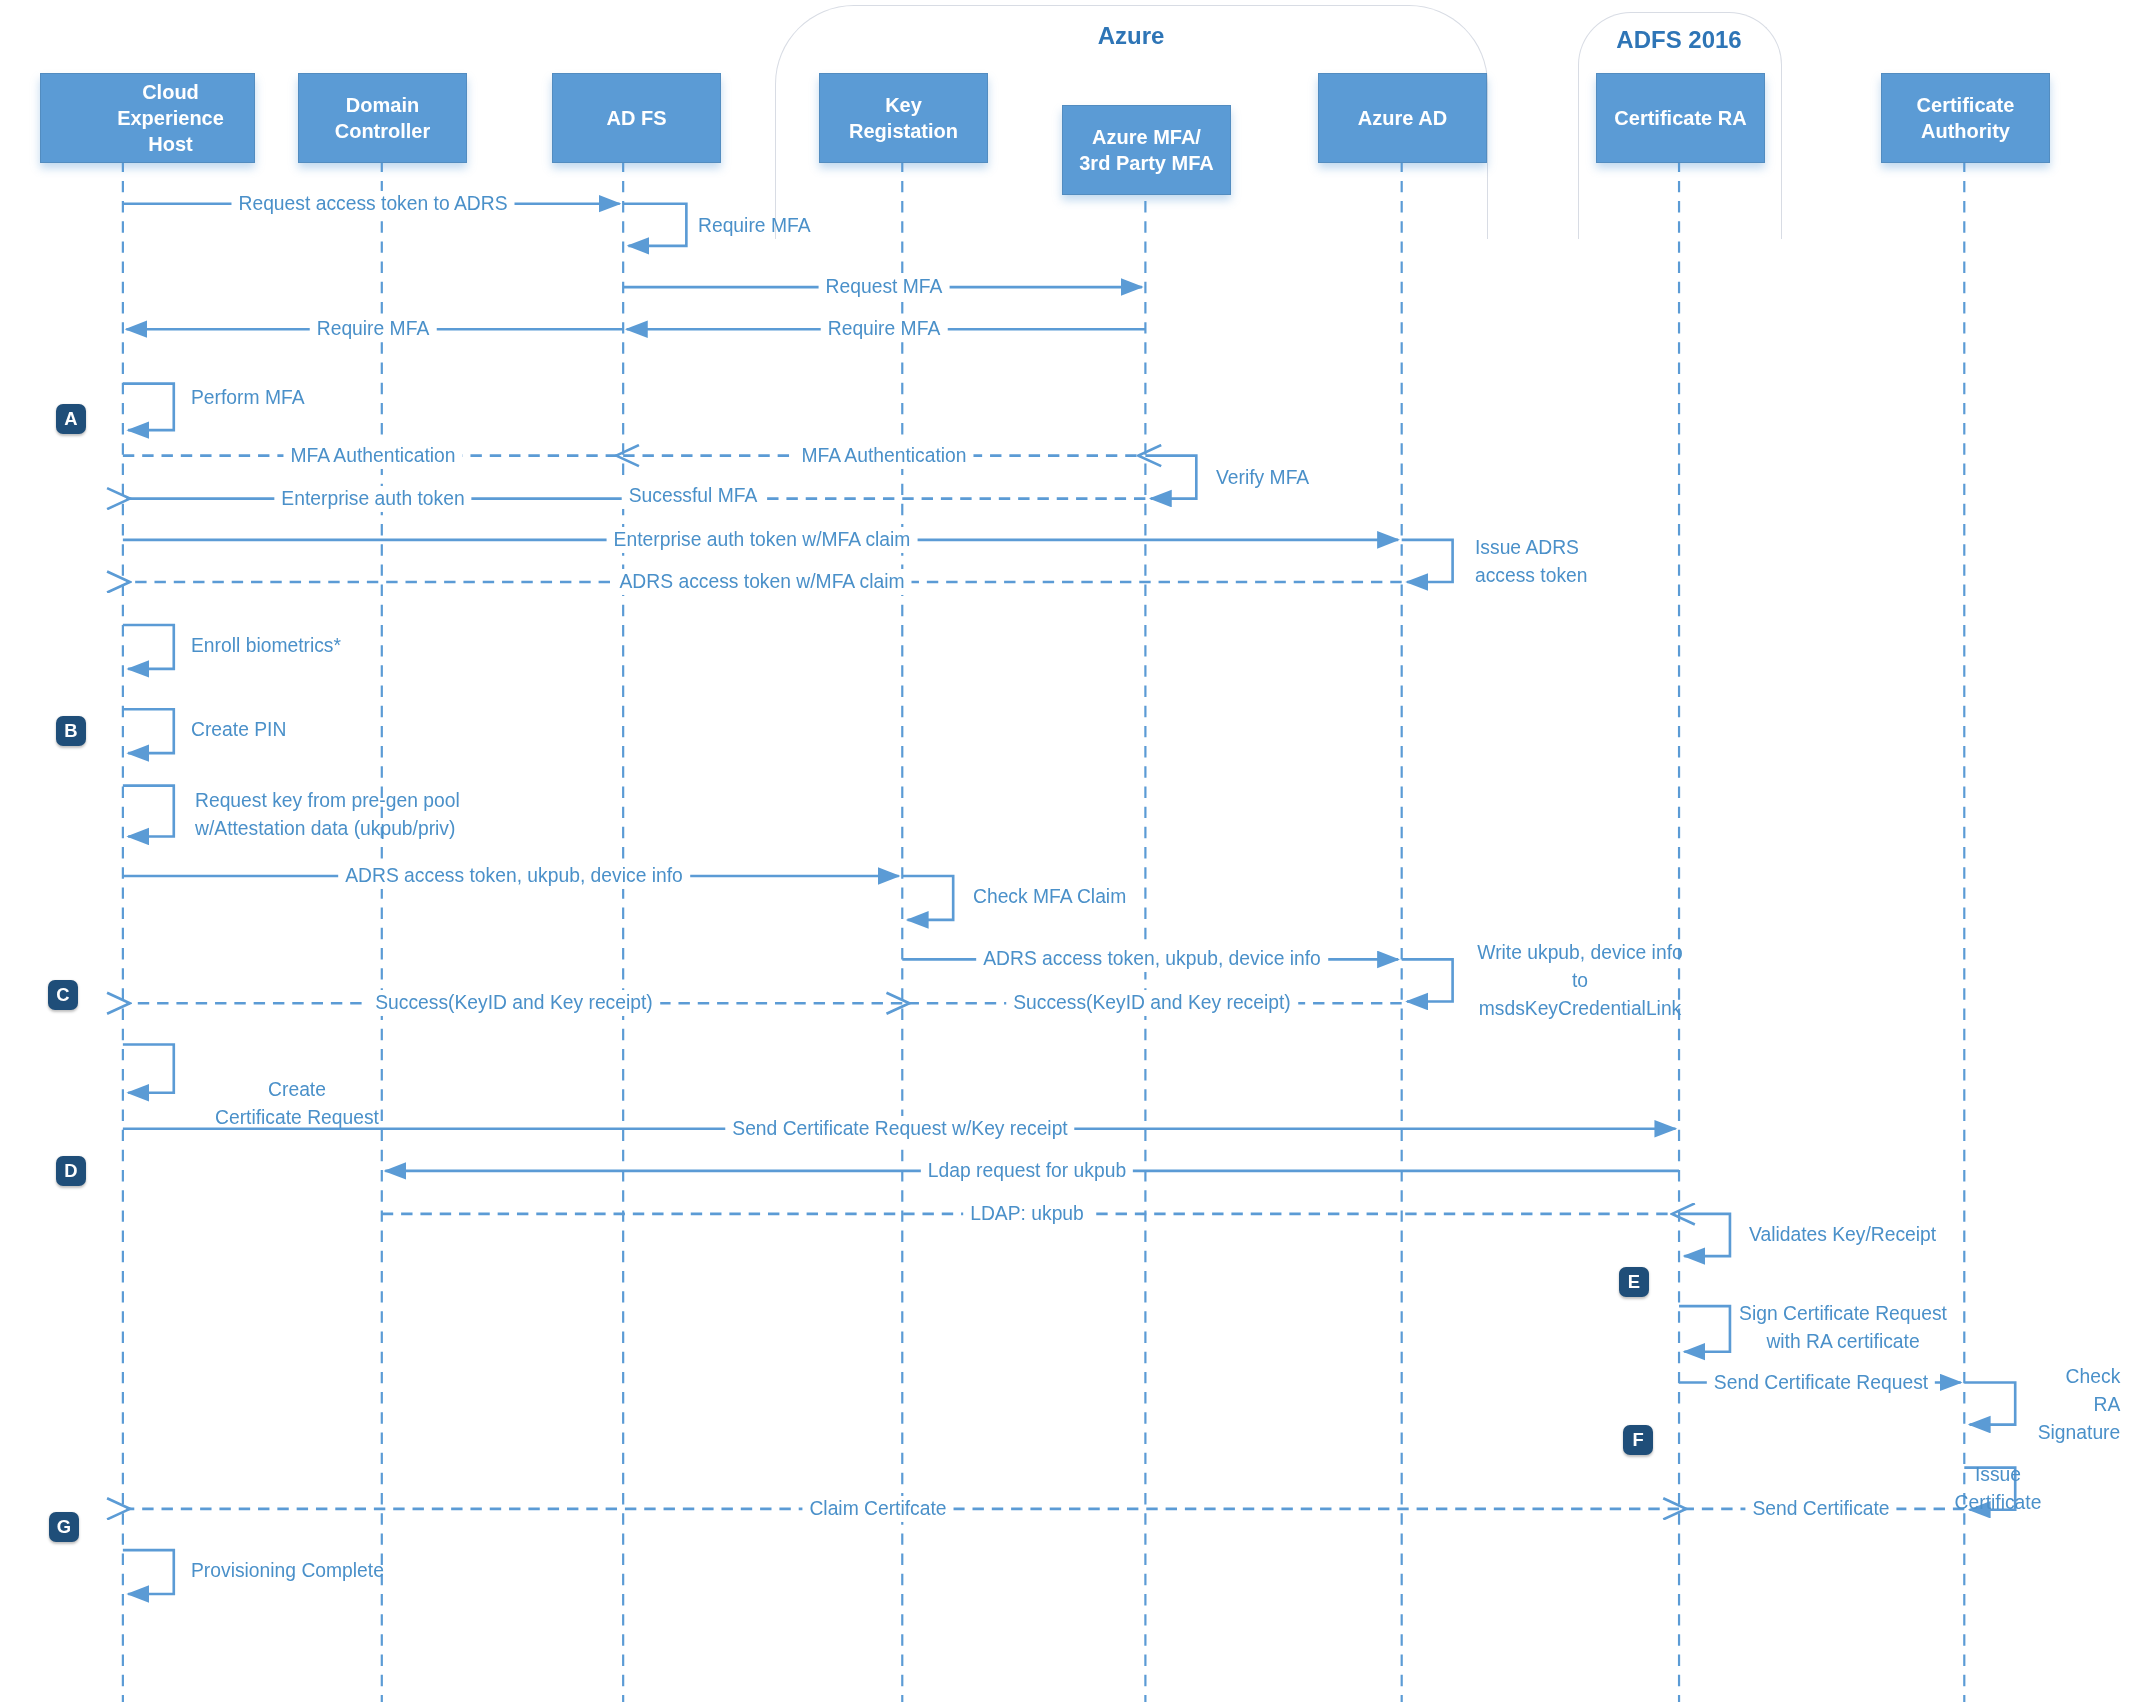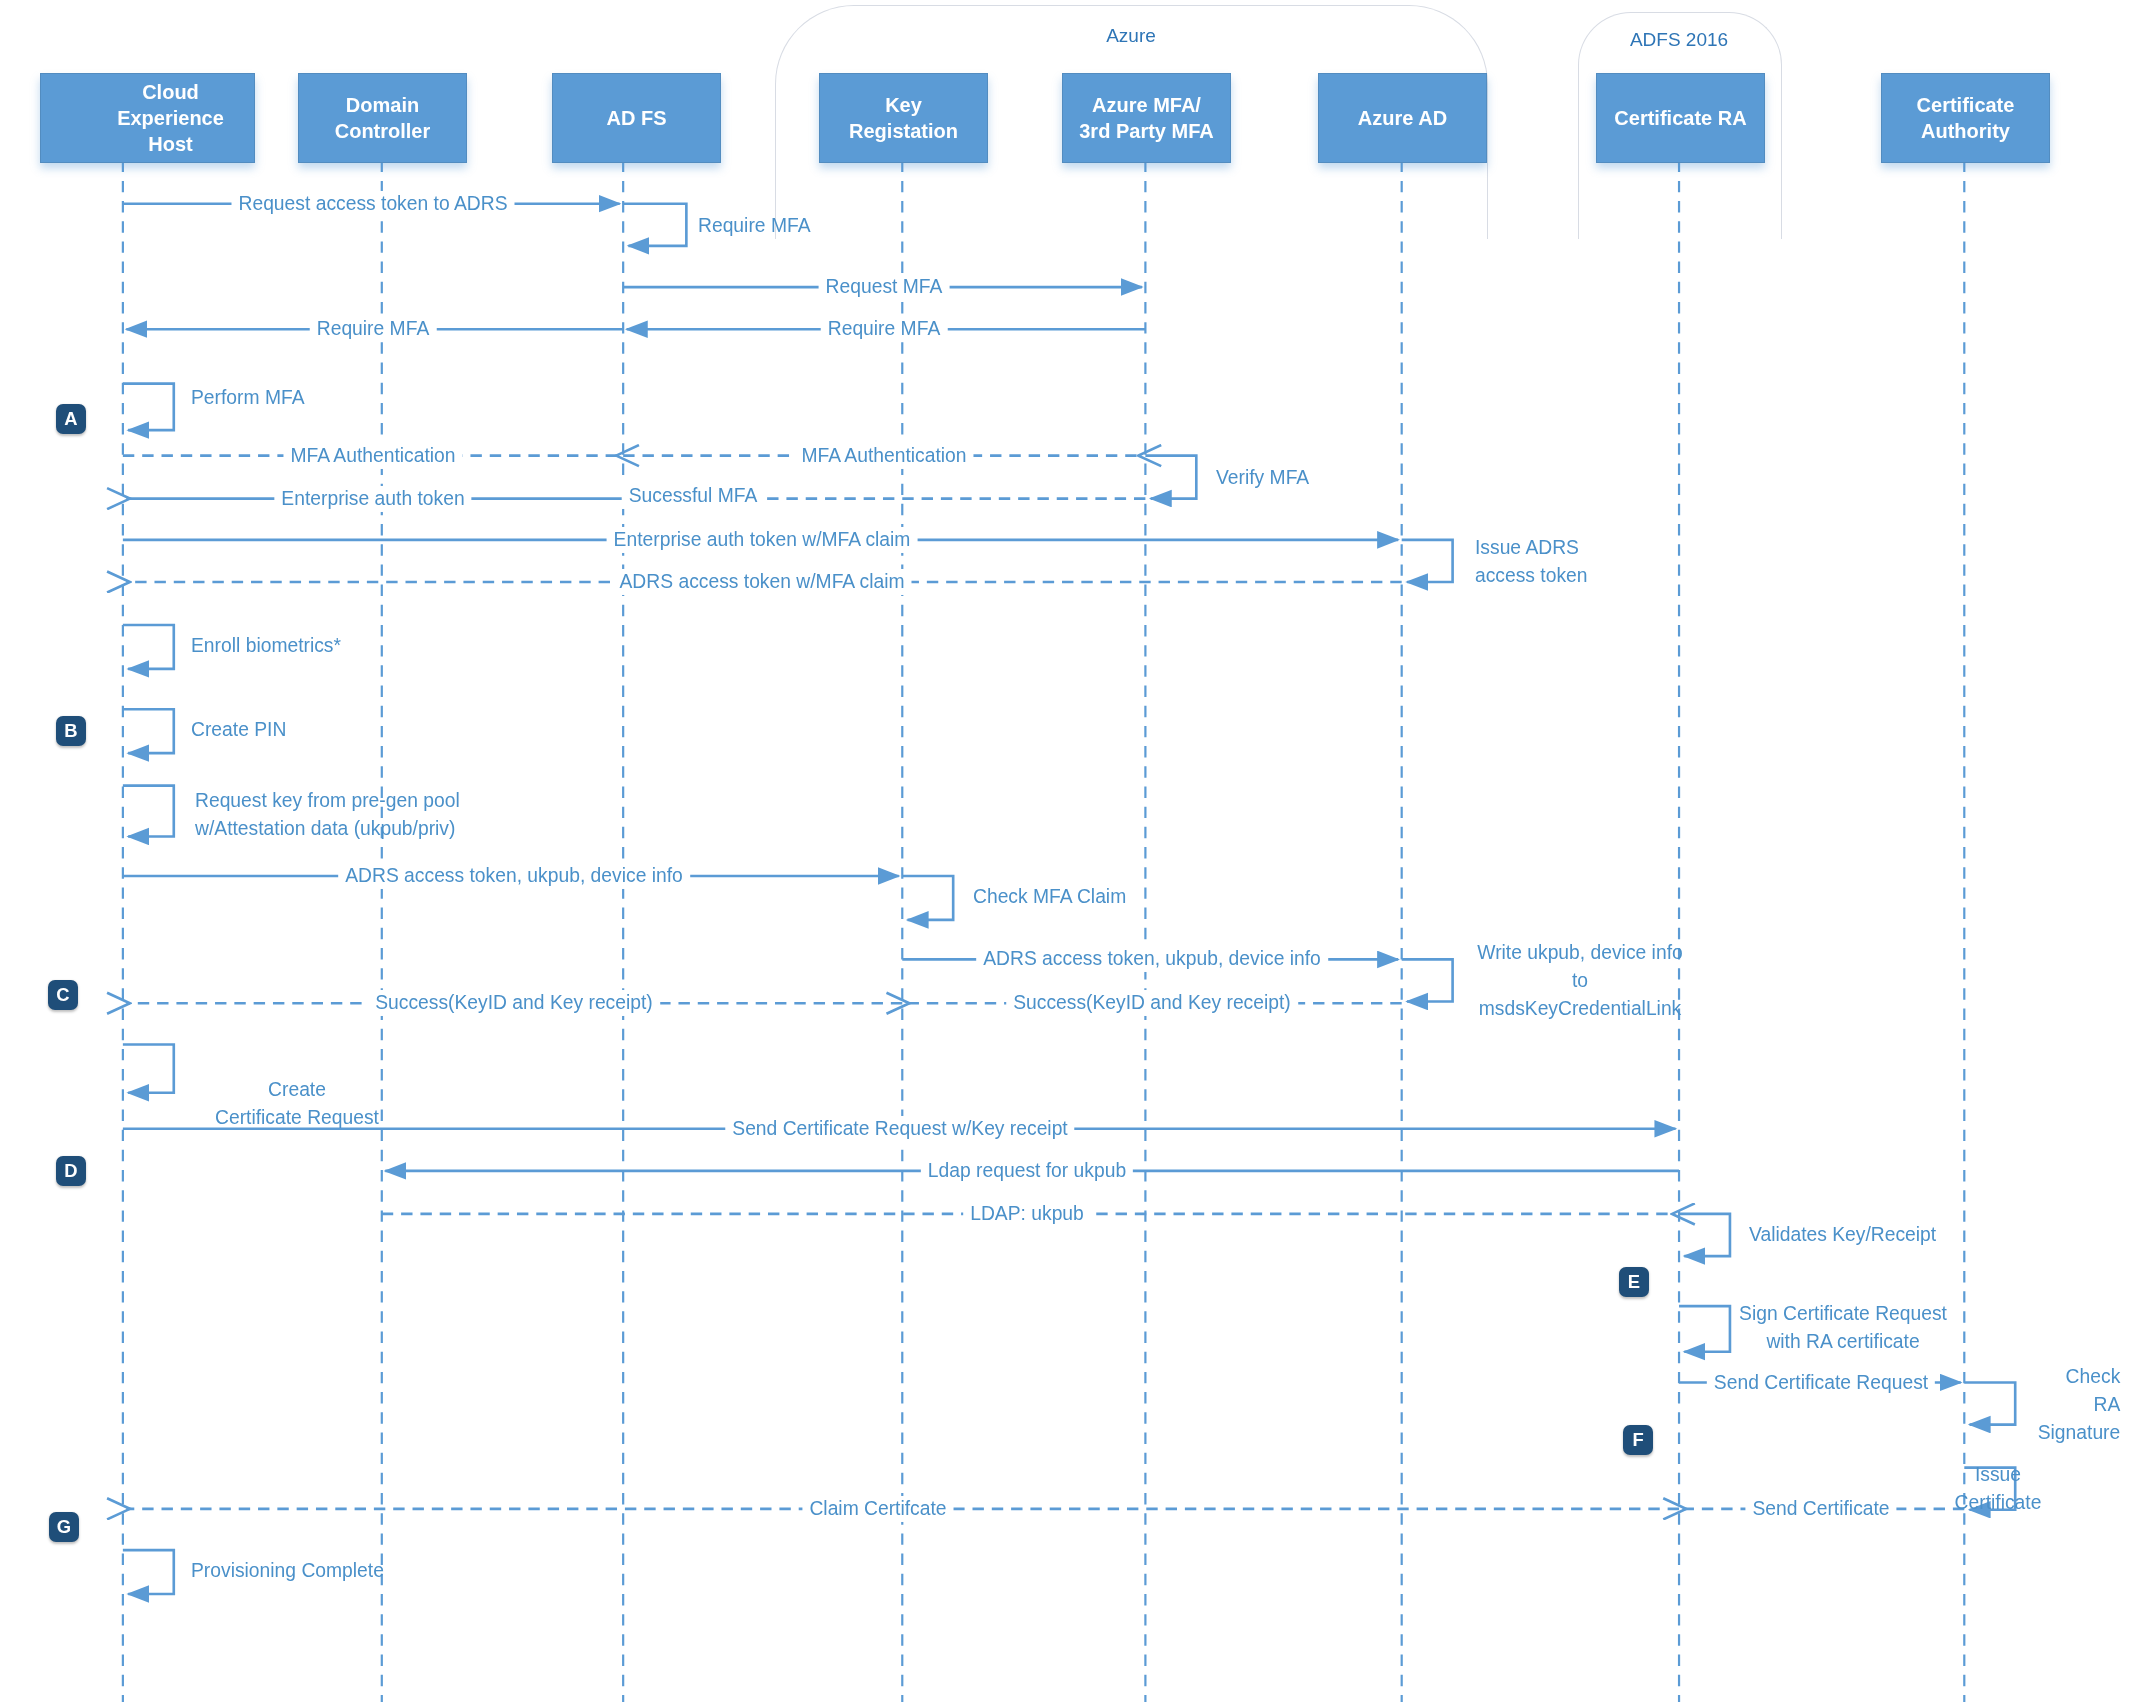--- a/index.html
+++ b/index.html
@@ -1,20 +1,20 @@
 <!DOCTYPE html>
 <html style="font-size:14px"><head>
 <meta charset="utf-8">
 <style>
   html,body{margin:0;padding:0;background:#fff;}
   #stage{position:relative;width:2153px;height:1702px;background:#fff;overflow:hidden;
          font-family:"Liberation Sans",sans-serif;}
   .grp{position:absolute;background:#fff;border:1.8px solid #d8dce4;border-bottom:none;z-index:1;}
-  .grp-label{position:absolute;transform:translate(-50%,-50%);color:#2e75b6;font-weight:normal;
-             font-size:19px;z-index:2;white-space:pre;}
+  .grp-label{position:absolute;transform:translate(-50%,-50%);color:#2e75b6;font-weight:bold;
+             font-size:24px;z-index:2;white-space:pre;}
   svg.canvas{position:absolute;left:0;top:0;z-index:2;}
   .actor{position:absolute;top:73px;width:167px;height:88px;background:#5b9bd5;color:#fff;
          font-weight:bold;font-size:20px;line-height:1.3;display:flex;align-items:center;
          justify-content:center;text-align:center;white-space:pre-line;z-index:3;
          box-shadow:0 6.1px 8.8px rgba(91,155,213,.38);border:0.9px solid rgba(65,113,156,.35);}
   .msg{position:absolute;transform:translate(-50%,-50%);background:#fff;padding:0 7px;
        font-size:19.3px;color:#4a90c9;white-space:pre-line;text-align:center;line-height:1.35;
        z-index:4;}
   .loop-label{position:absolute;transform:translate(0,-50%);font-size:19.3px;color:#4a90c9;
        white-space:pre-line;line-height:1.45;z-index:4;}
@@ -93,21 +93,21 @@
     <path class="s" d="M140,1766 h58 v50 H146" marker-end="url(#mF)"></path>
   </svg>
 
   <div class="actor" style="left:40px;padding-left:46px;">Cloud Experience
 Host</div>
   <div class="actor" style="left:298px;">Domain
 Controller</div>
   <div class="actor" style="left:552px;">AD FS</div>
   <div class="actor" style="left:819px;">Key
 Registation</div>
-  <div class="actor" style="left:1062px;">Azure MFA/
+  <div class="actor" style="left:1062px;margin-top:32px;">Azure MFA/
 3rd Party MFA</div>
   <div class="actor" style="left:1596px;">Certificate RA</div>
   <div class="actor" style="left:1318px;">Azure AD</div>
   <div class="actor" style="left:1881px;">Certificate
 Authority</div>
 
   <span class="msg" style="left:373px;top:204px;">Request access token to ADRS</span>
   <span class="msg" style="left:884px;top:287px;">Request MFA</span>
   <span class="msg" style="left:884px;top:329px;">Require MFA</span>
   <span class="msg" style="left:373px;top:329px;">Require MFA</span>

